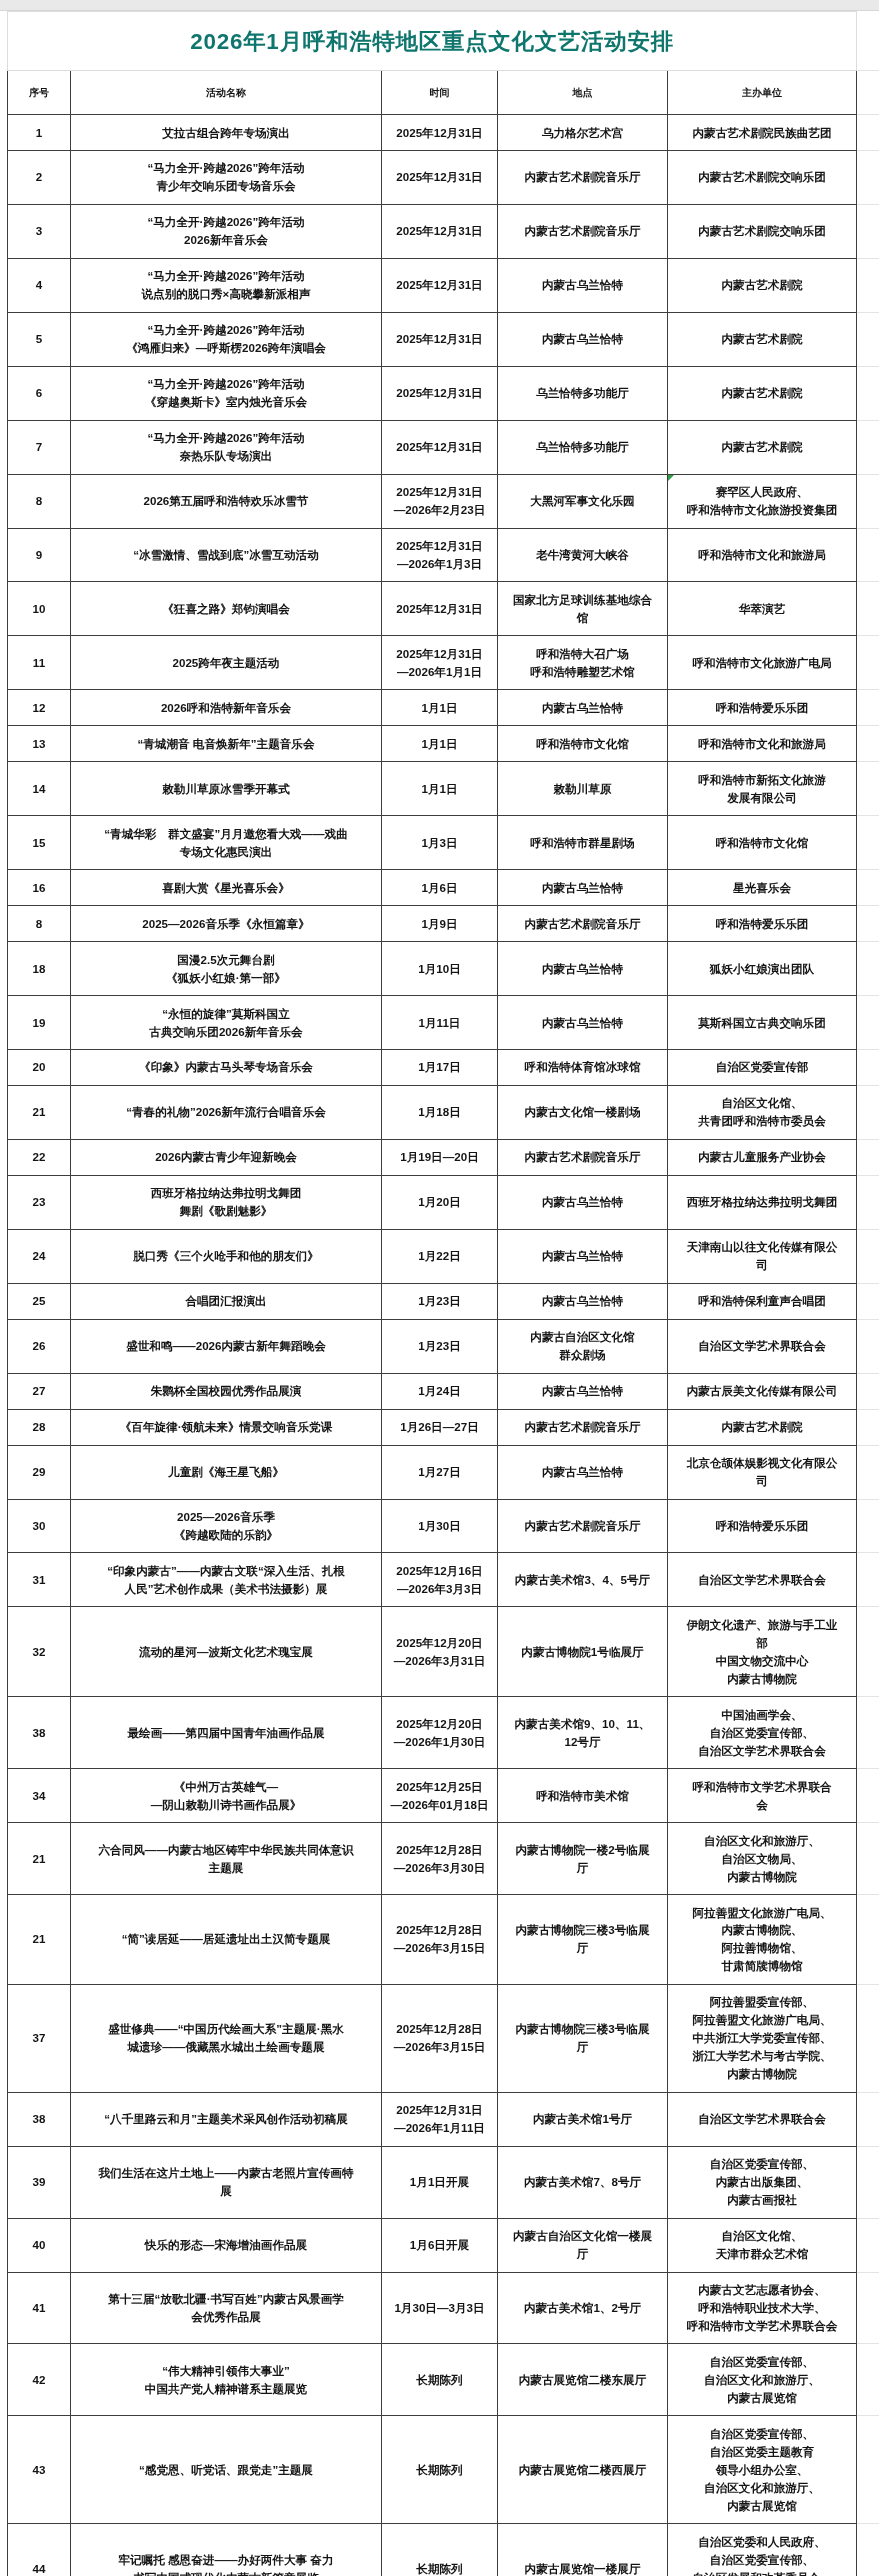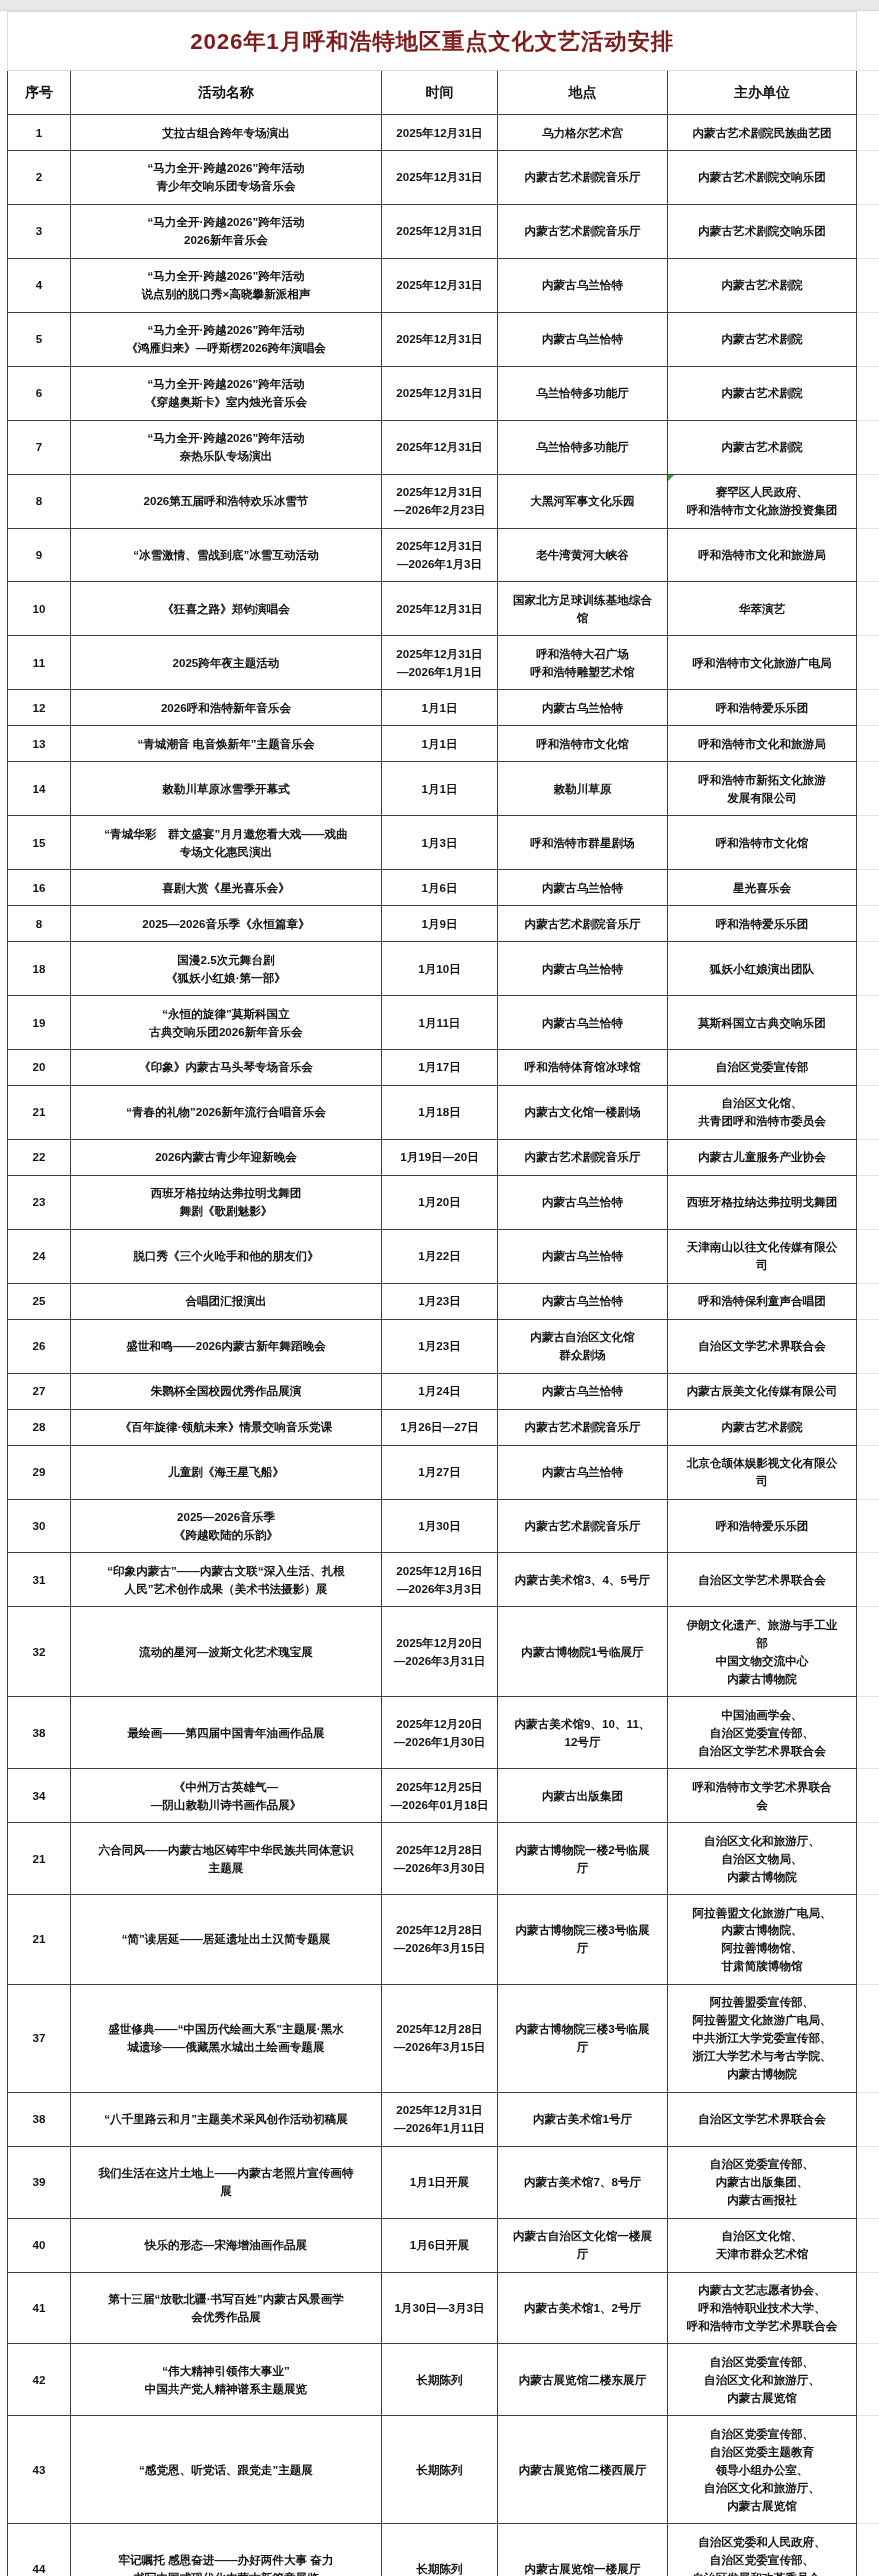--- a/index.html
+++ b/index.html
@@ -7,26 +7,26 @@
     position:relative; width:880px; min-height:2576px; background:#ffffff;
     font-family:"Liberation Sans","DejaVu Sans",sans-serif; font-weight:700; color:#141414;
     box-sizing:border-box;
   }
   .top-strip { height:10px; background:#e9e9e9; border-bottom:0.8px solid #d6d6d6; }
   table.sheet { border-collapse:collapse; table-layout:fixed; margin-left:7px; width:873px; }
   td, th { box-sizing:border-box; }
   
   .title-cell {
     border:0.8px solid #dcdcdc; height:59px; text-align:center; vertical-align:middle;
-    font-size:22.4px; letter-spacing:0.8px; color:#7f1d1d;
+    font-size:22.4px; letter-spacing:0.8px; color:#0f766e;
   }
   
   .hd th {
     border:1.5px solid #3d3d3d; height:44px; text-align:center; vertical-align:middle;
-    font-size:14px; padding:3.1px;
+    font-size:10px; padding:3.1px;
   }
   tbody td.c {
     border:1.5px solid #3d3d3d; text-align:center; vertical-align:middle;
     font-size:11.6px; line-height:1.55; padding:8.5px 3.9px; white-space:pre-line;
   }
   td.c-no { font-size:11.6px; }
   
   .spacer {
     border:none; border-bottom:0.8px solid #e4e4e4; border-right:0.8px solid #e4e4e4;
     background:#ffffff;
@@ -364,21 +364,21 @@
 自治区党委宣传部、
 自治区文学艺术界联合会</td>
     <td class="spacer"></td>
   </tr>
         <tr>
     <td class="c c-no">34</td>
     <td class="c c-name">《中州万古英雄气—
 —阴山敕勒川诗书画作品展》</td>
     <td class="c c-time">2025年12月25日
 —2026年01月18日</td>
-    <td class="c c-place">内蒙古出版集团</td>
+    <td class="c c-place">呼和浩特市美术馆</td>
     <td class="c c-org">呼和浩特市文学艺术界联合
 会</td>
     <td class="spacer"></td>
   </tr>
         <tr>
     <td class="c c-no">21</td>
     <td class="c c-name">六合同风——内蒙古地区铸牢中华民族共同体意识
 主题展</td>
     <td class="c c-time">2025年12月28日
 —2026年3月30日</td>

